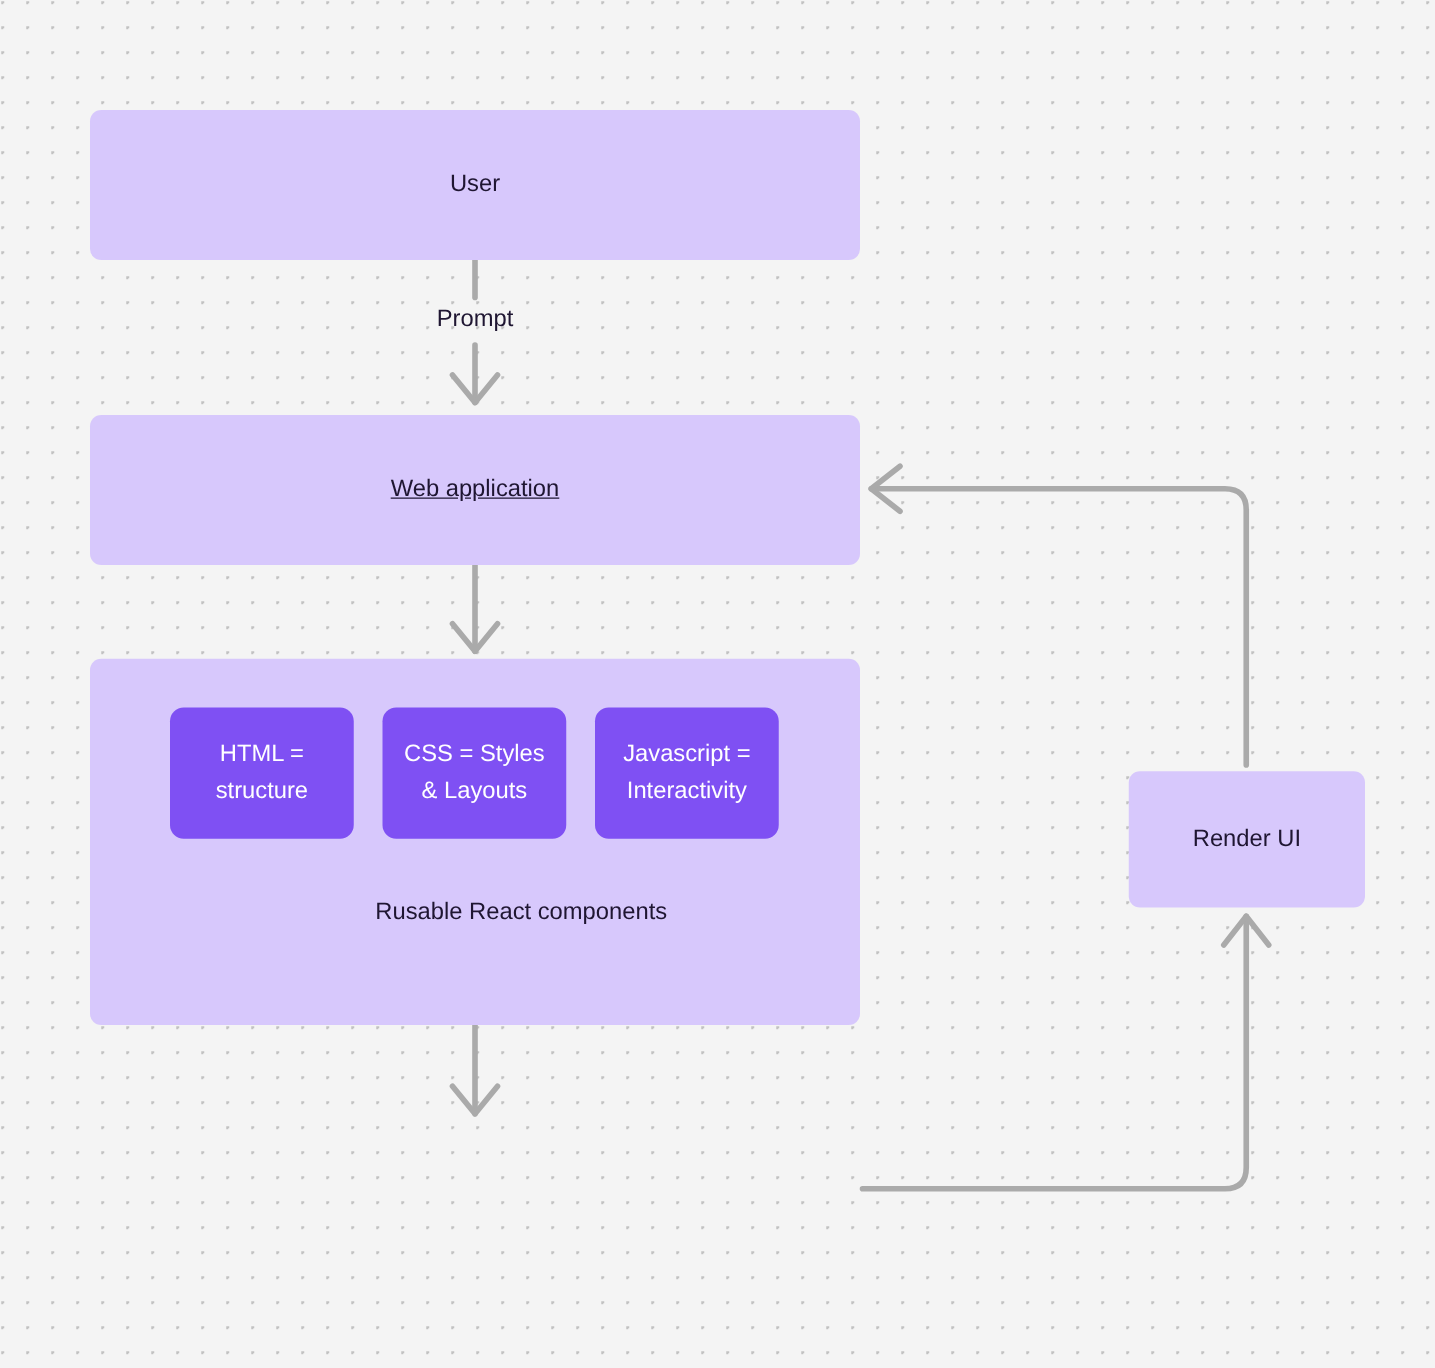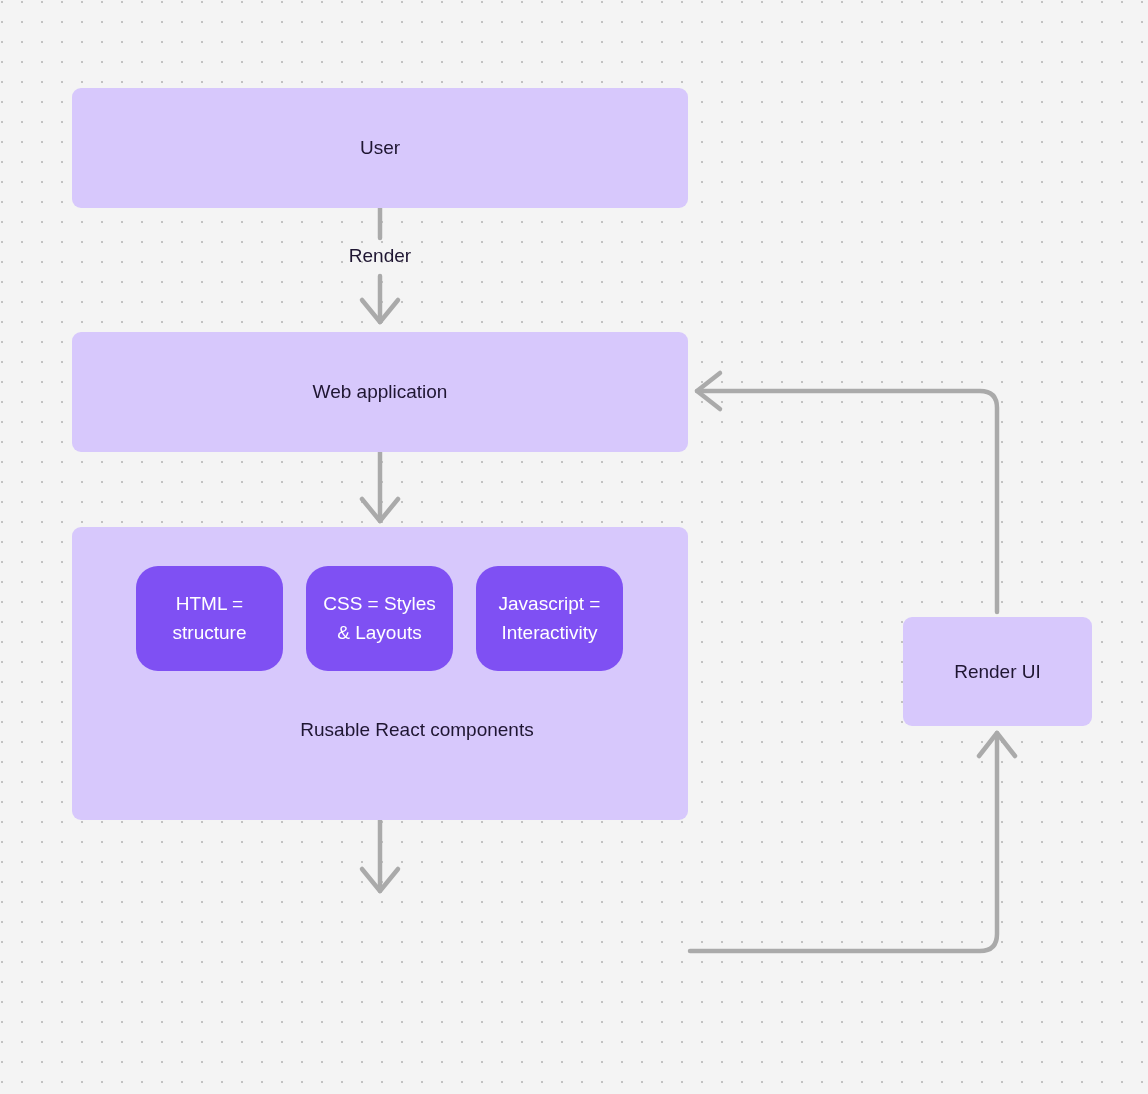--- a/index.html
+++ b/index.html
@@ -53,21 +53,21 @@
     box-sizing: border-box;
     border-radius: 9px;
     background-color: #d7c8fc;
   }
   .chip {
     position: absolute;
     box-sizing: border-box;
     display: flex;
     align-items: center;
     justify-content: center;
-    border-radius: 22px;
+    border-radius: 11px;
     background-color: #7f50f3;
     color: #ffffff;
     font-size: 19px;
     line-height: 1.5;
     text-align: center;
     padding: 4px 8px;
   }
   .chip .node-label { white-space: pre-line; }
   .group-caption {
     position: absolute;
@@ -118,24 +118,24 @@
       <path d="M 997 612 L 997 408 Q 997 391 980 391 L 697 391" stroke="#aaaaaa" stroke-width="4.5" fill="none" stroke-linecap="round" stroke-linejoin="round"></path>
       <path d="M 720 373 L 697 391 L 720 409" stroke="#aaaaaa" stroke-width="4.5" fill="none" stroke-linecap="round" stroke-linejoin="round"></path>
     </g>
   </svg>
 
   <div class="node" style="left:72px; top:62px; width:616px; height:120px;margin-top:26px;">
     <span class="node-label">User</span>
   </div>
 
   <div class="edge-label" style="left:330px; top:245px; width:100px;">
-    <span>Render</span>
+    <span>Prompt</span>
   </div>
 
-  <div class="node" style="left:72px; top:332px; width:616px; height:120px;">
+  <div class="node" style="left:72px; top:332px; width:616px; height:120px;text-decoration:underline;">
     <span class="node-label">Web application</span>
   </div>
 
   <div class="node-group" style="left:72px; top:527px; width:616px; height:293px;">
 
     <div class="chip" style="left:64px; top:39px; width:147px; height:105px;">
       <span class="node-label">HTML =
 structure</span>
     </div>
 

